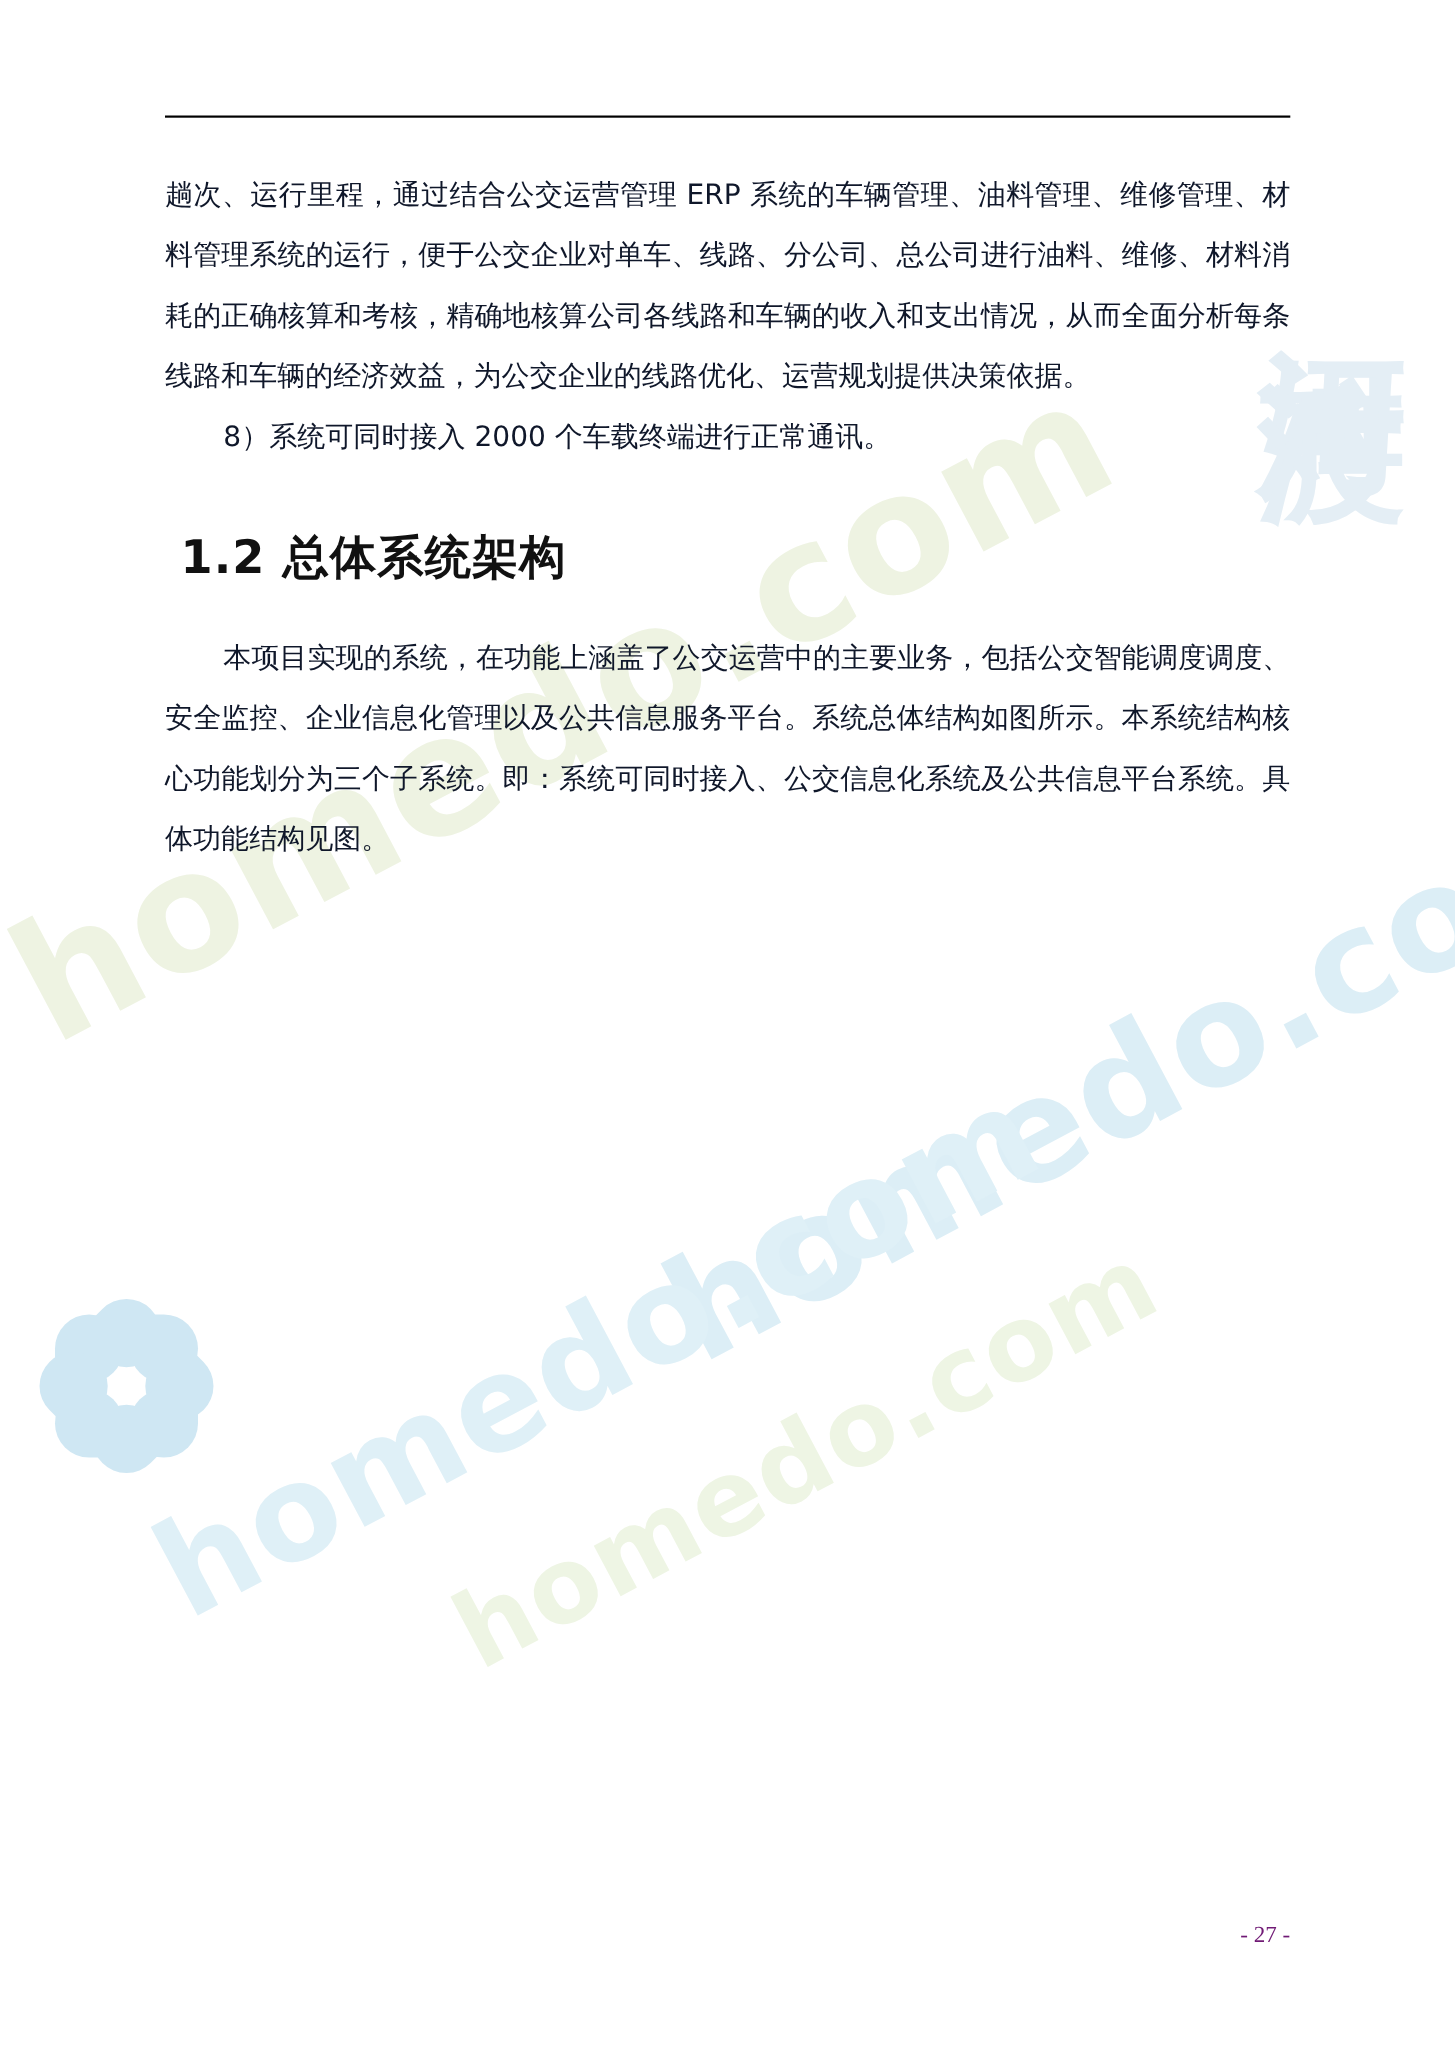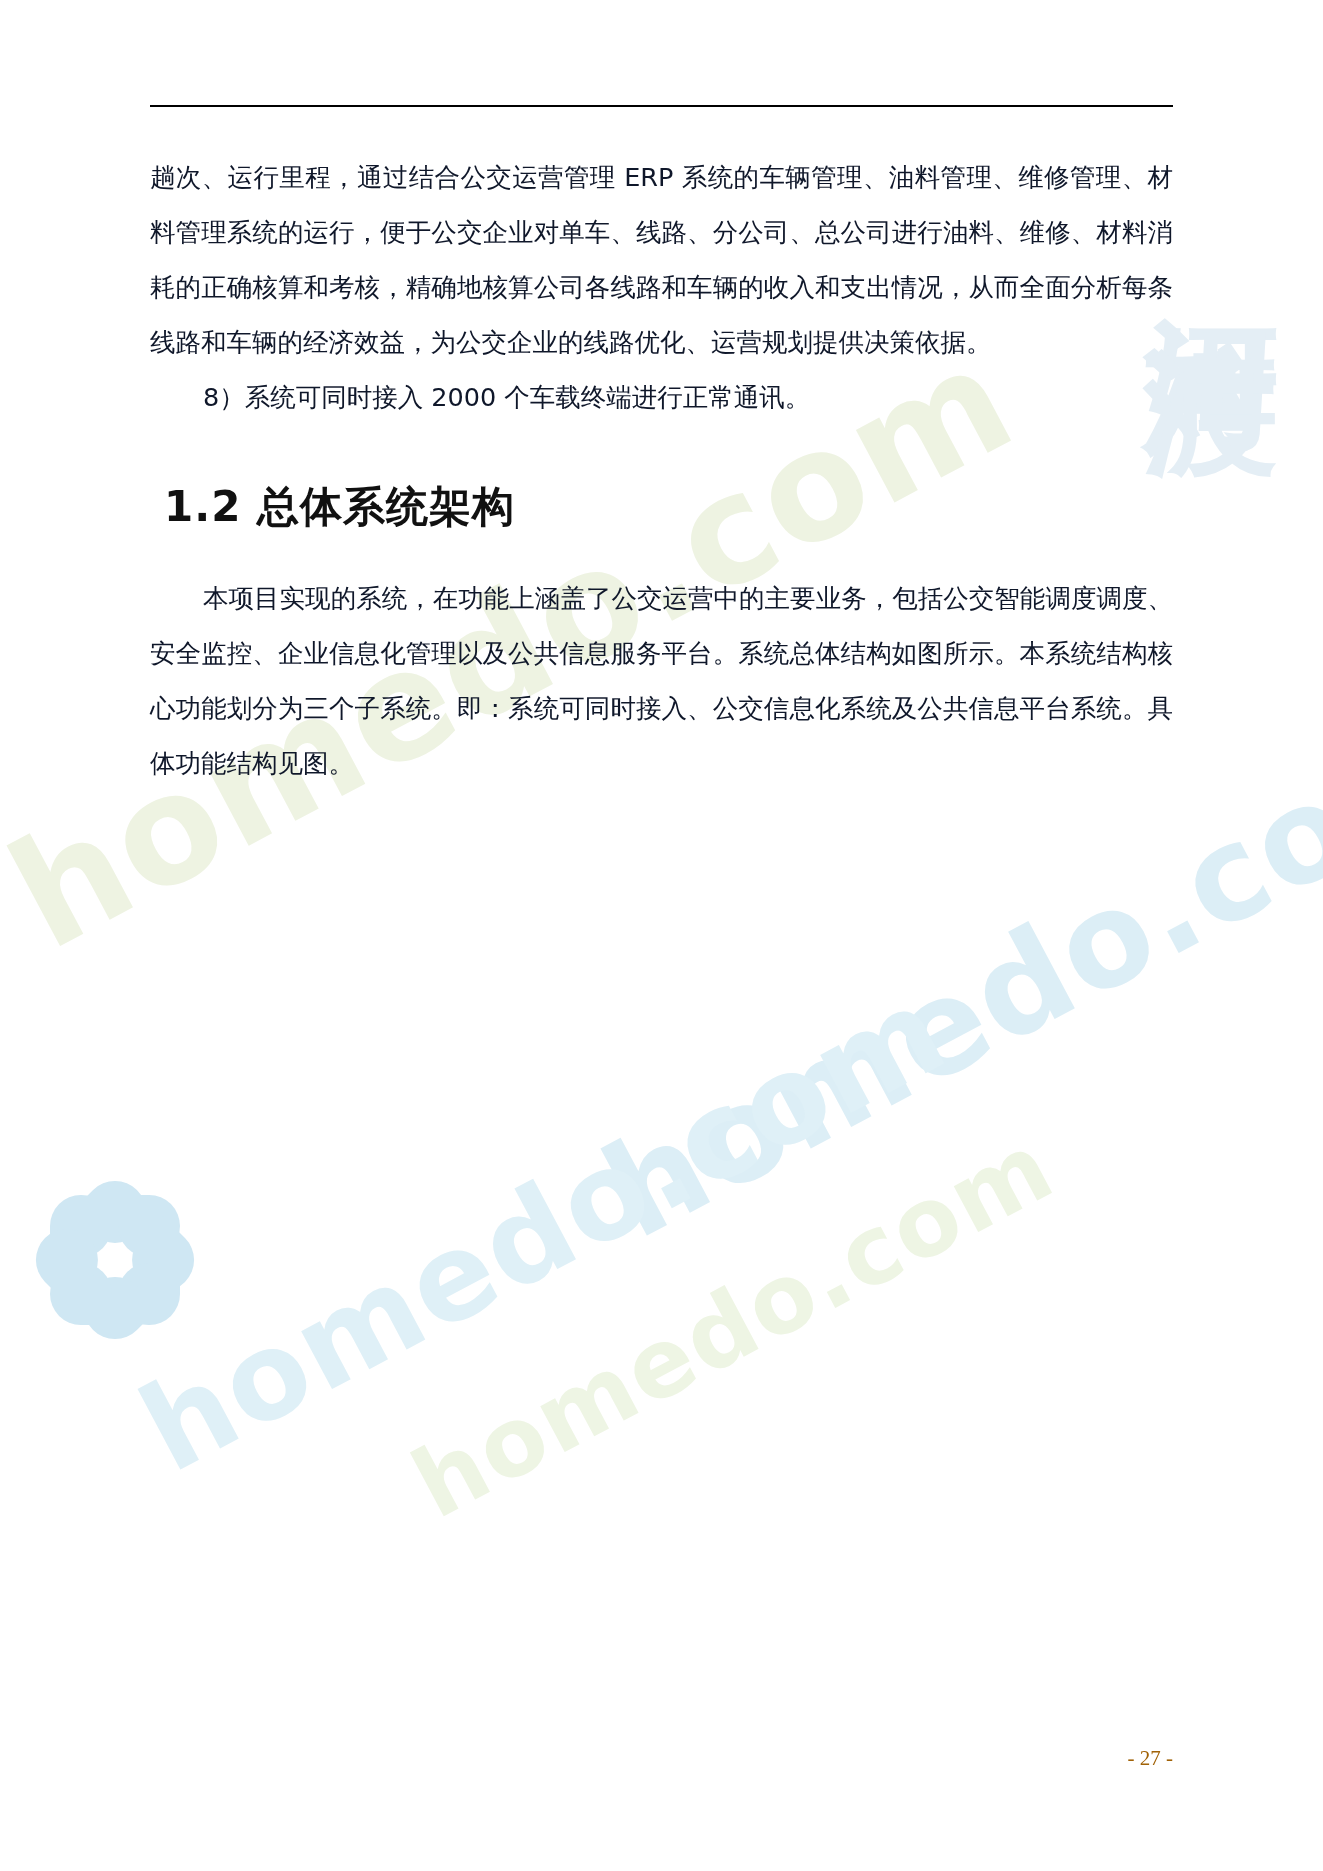--- a/index.html
+++ b/index.html
@@ -131,21 +131,21 @@
     margin: 52px 0 34px 14px;
     color: #111;
     font-family: "DejaVu Sans", "Liberation Sans", sans-serif;
     letter-spacing: 1px;
   }
   .page-number {
     position: absolute;
     right: 150px;
     bottom: 100px;
     font-size: 21px;
-    color: #a16207;
+    color: #701a75;
     font-family: "Liberation Serif", serif;
     z-index: 3;
   }
 </style>
 </head>
 <body>
 
 <div class="watermark-layer">
   <div class="wm-flower">
     <span style="transform: rotate(0deg) translate(-34px,-34px);"></span>

